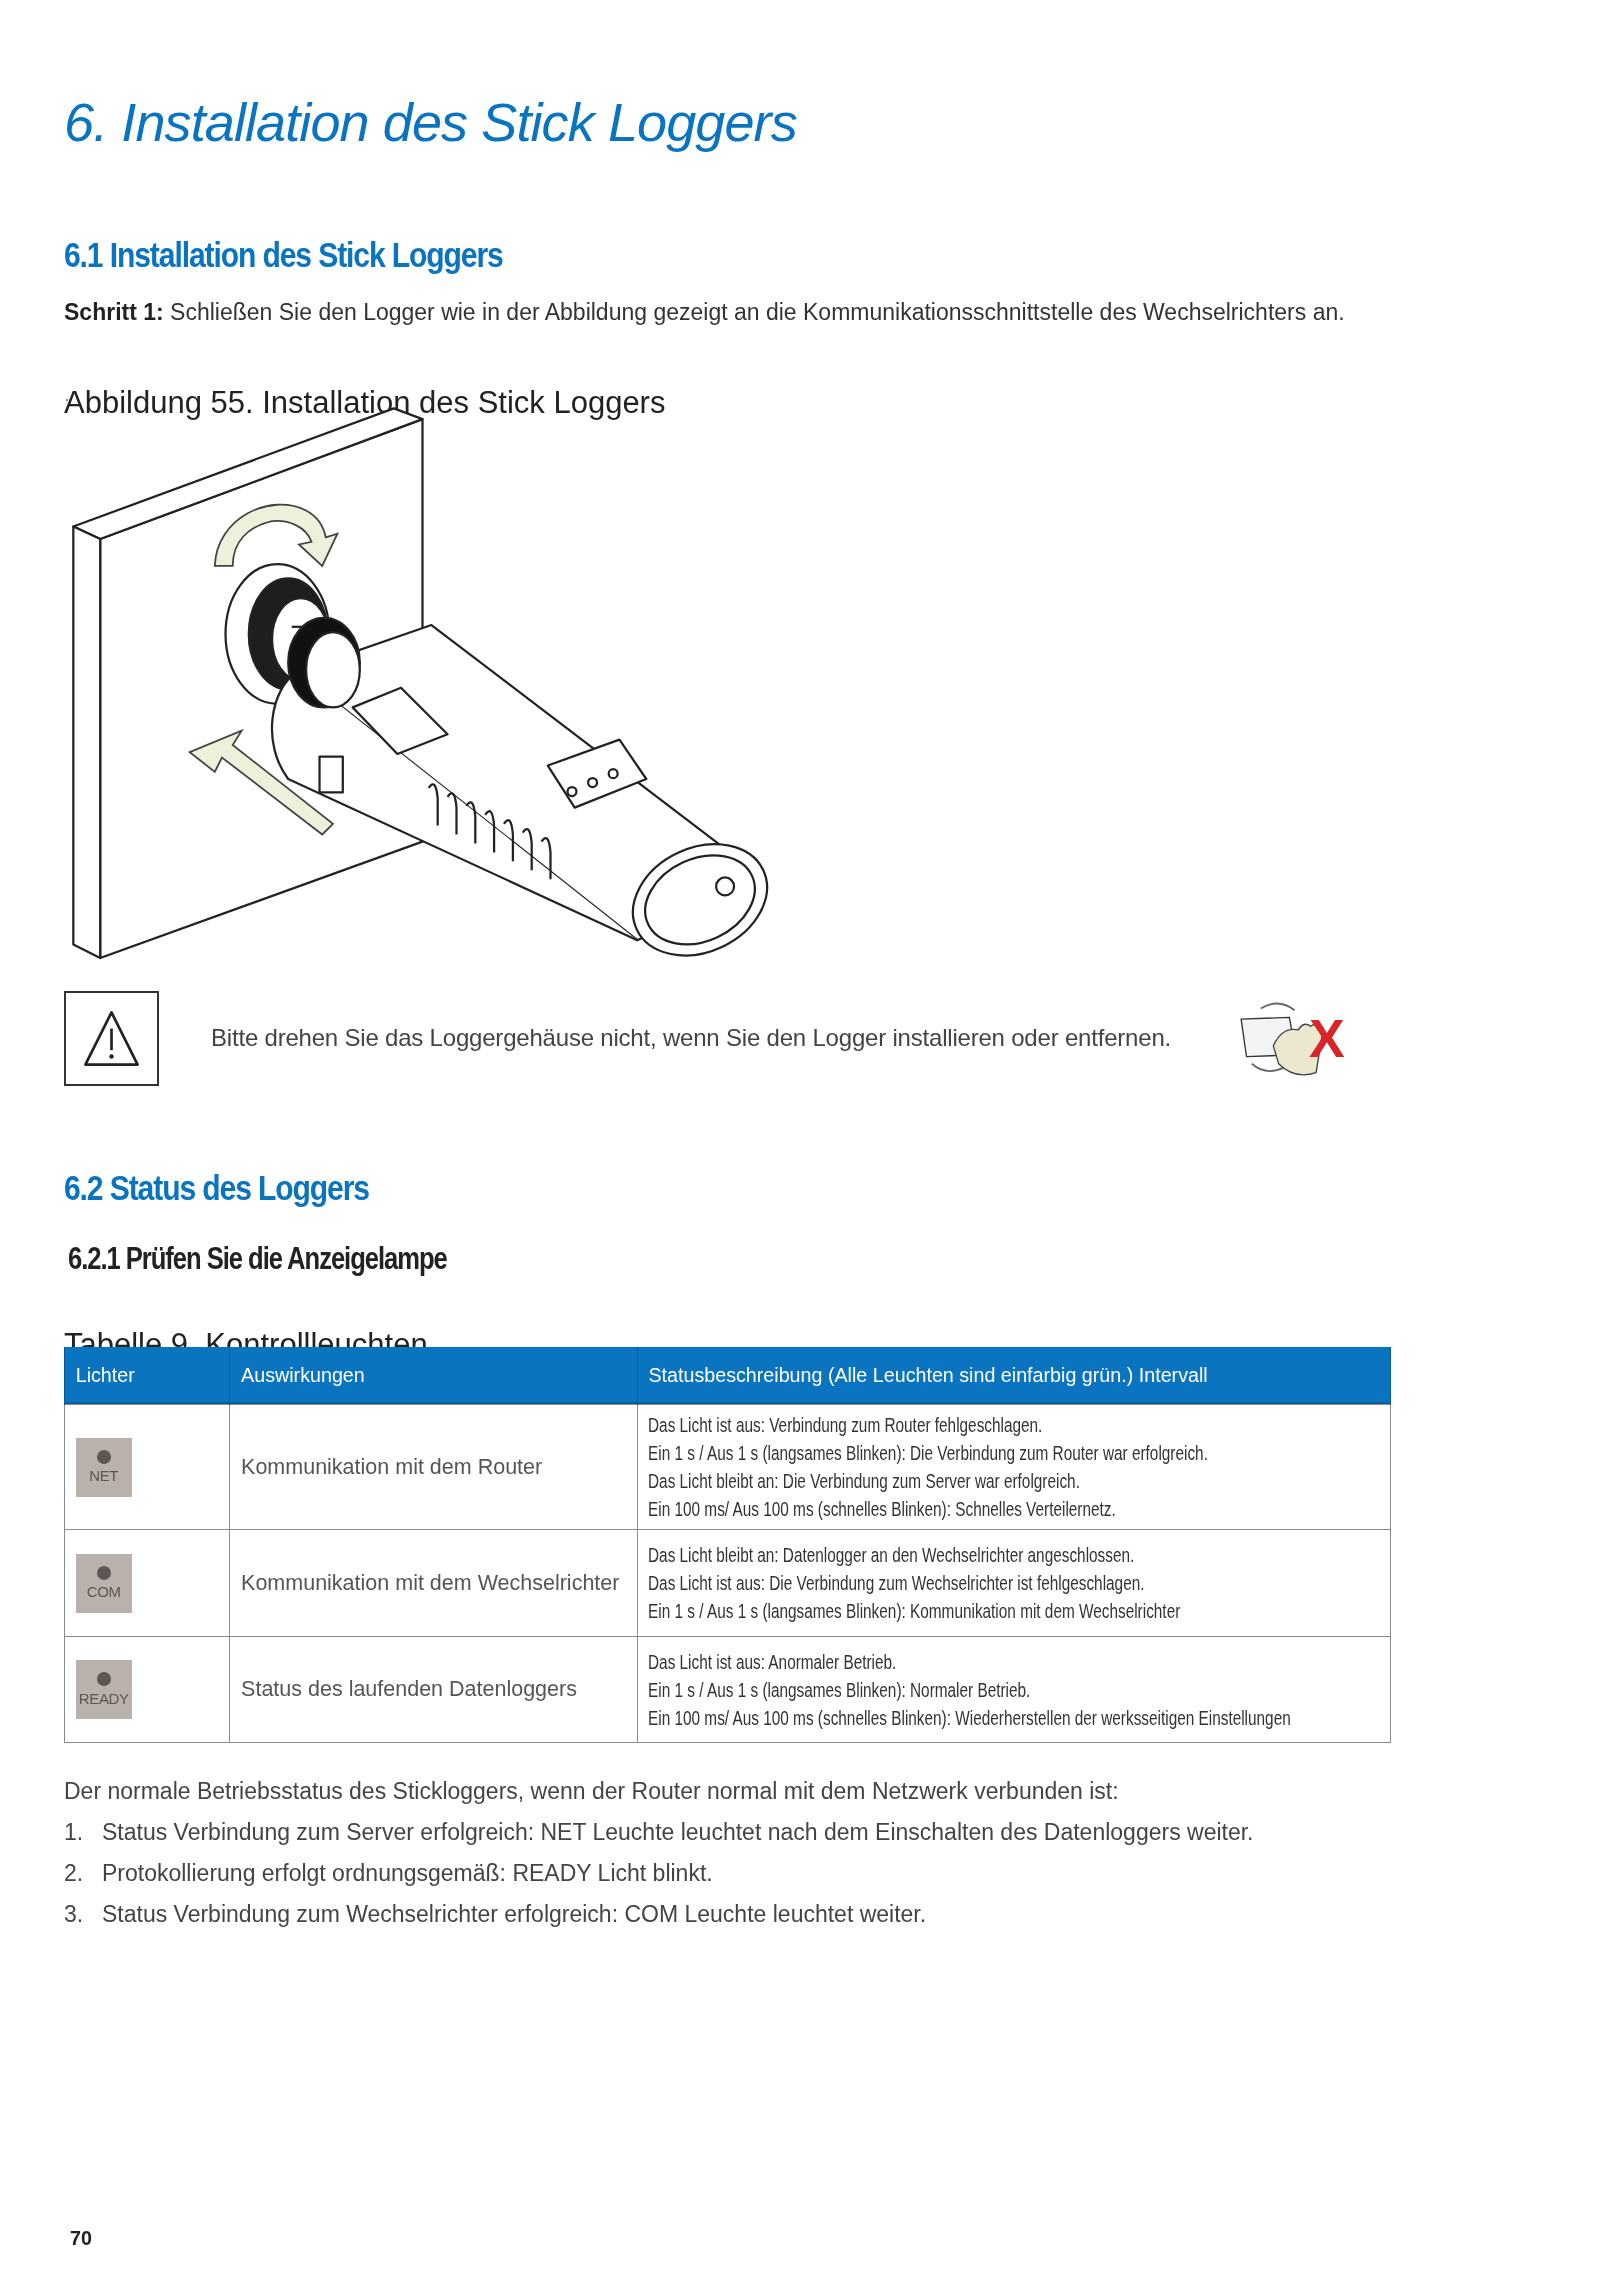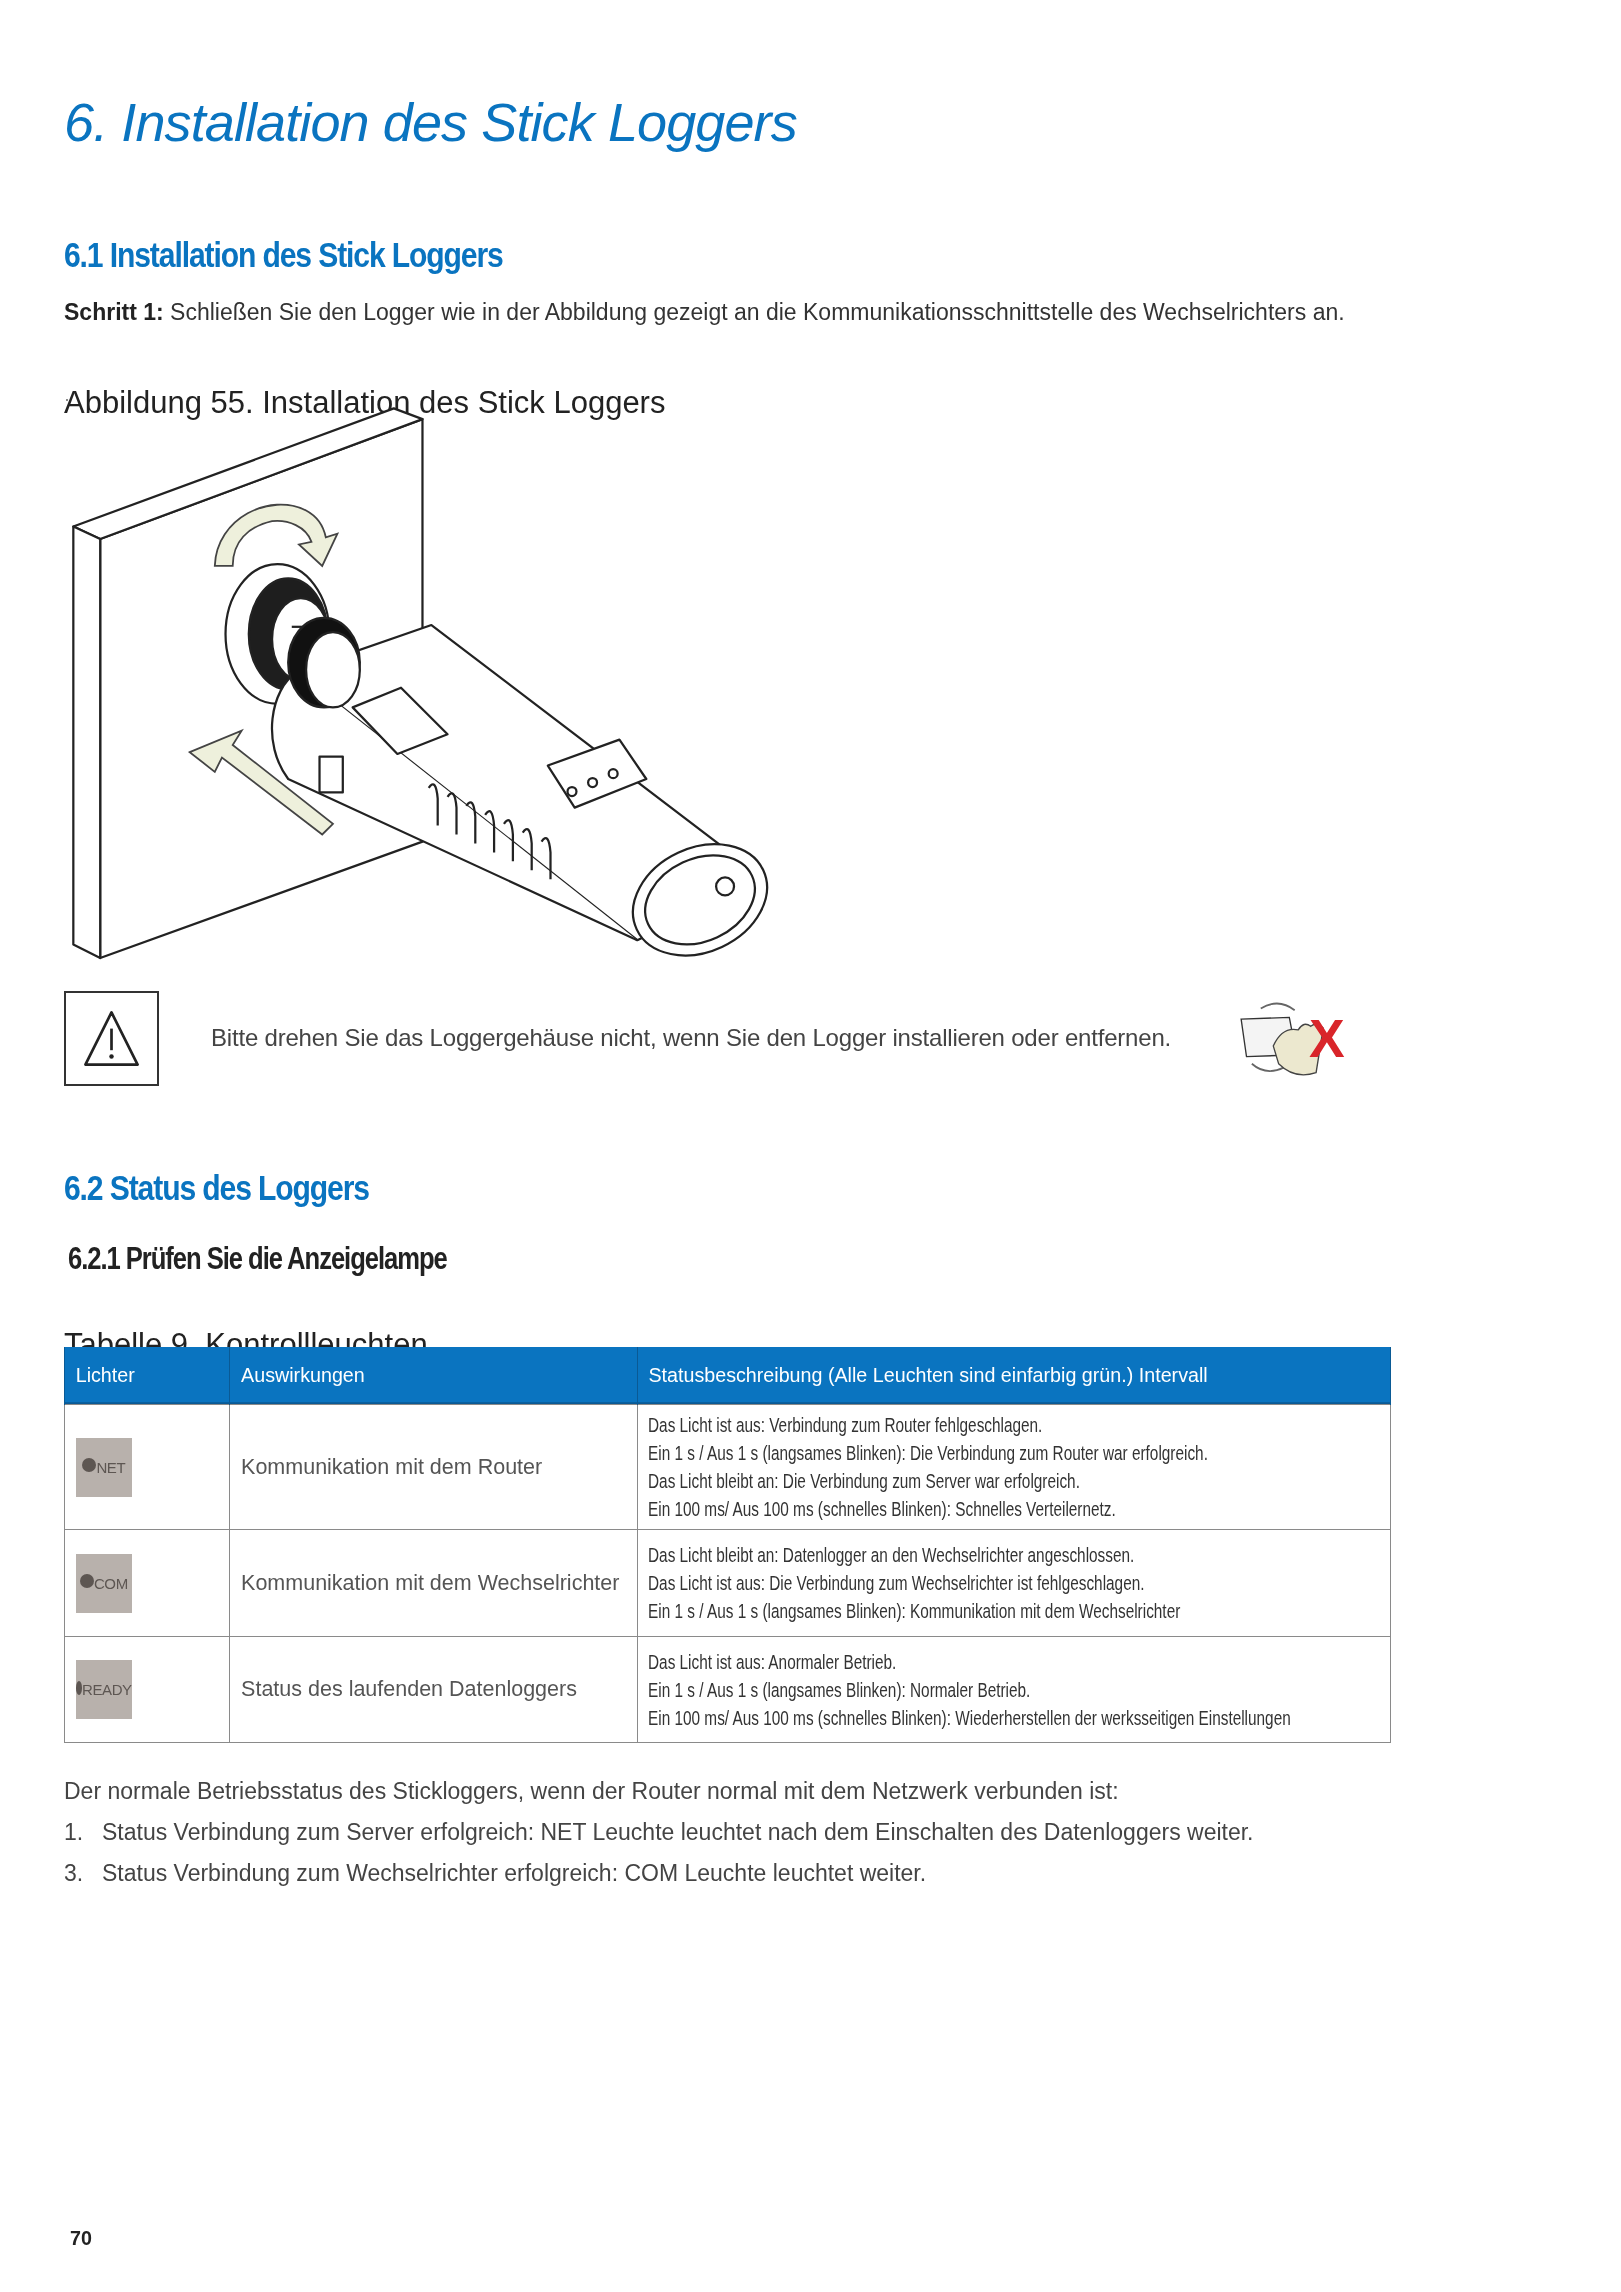--- a/index.html
+++ b/index.html
@@ -41,21 +41,21 @@
   table.lights th {
     background: #0a74c0; color: #ffffff; text-align: left; font-size: 19.7px; font-weight: normal;
     height: 57px; padding: 0 10.7px; border-left: 0.9px solid #0a5a95; border-right: 0.9px solid #0a5a95;
     box-shadow: inset 0 -1.8px 0 #0a5a95;
   }
   table.lights td {
     border: 1.8px solid #8a8a8a; vertical-align: middle; padding: 5.4px 10.7px;
   }
   td.col-light { width: 143px; }
   .badge {
-    width: 56px; height: 59px; background: #b8b1ac; display: flex; flex-direction: row;
+    width: 56px; height: 59px; background: #b8b1ac; display: flex; flex-direction: column;
     align-items: center; justify-content: center;
   }
   .badge .dot { width: 14.3px; height: 14.3px; border-radius: 50%; background: #5d5652; margin-bottom: 3.6px; }
   .badge .lbl { font-size: 15px; color: #5d5652; letter-spacing: -0.4px; }
   td.effect { font-size: 21.5px; color: #555; font-weight: 300; }
   td.status { font-size: 19.7px; color: #333; line-height: 28px; padding: 7.2px 9px; }
   .status-line {
     display: block; white-space: nowrap; transform: scaleX(0.78); transform-origin: left center;
   }
   .bottom-list { left: 64px; top: 1778px; font-size: 23px; color: #444; font-weight: 300; }
@@ -192,17 +192,18 @@
         <span class="status-line">Ein 1 s / Aus 1 s (langsames Blinken): Normaler Betrieb.</span>
         <span class="status-line">Ein 100 ms/ Aus 100 ms (schnelles Blinken): Wiederherstellen der werksseitigen Einstellungen</span>
       </td>
     </tr>
   </tbody>
 </table>
 
 <div class="abs bottom-list">
   <div class="row">Der normale Betriebsstatus des Stickloggers, wenn der Router normal mit dem Netzwerk verbunden ist:</div>
   <div class="row"><span class="num">1.</span><span>Status Verbindung zum Server erfolgreich: NET Leuchte leuchtet nach dem Einschalten des Datenloggers weiter.</span></div>
+  <div class="row"><span class="num">2.</span><span>Protokollierung erfolgt ordnungsgemäß: READY Licht blinkt.</span></div>
   <div class="row"><span class="num">3.</span><span>Status Verbindung zum Wechselrichter erfolgreich: COM Leuchte leuchtet weiter.</span></div>
 </div>
 
 <div class="abs page-num">70</div>
 
 
 </body></html>

